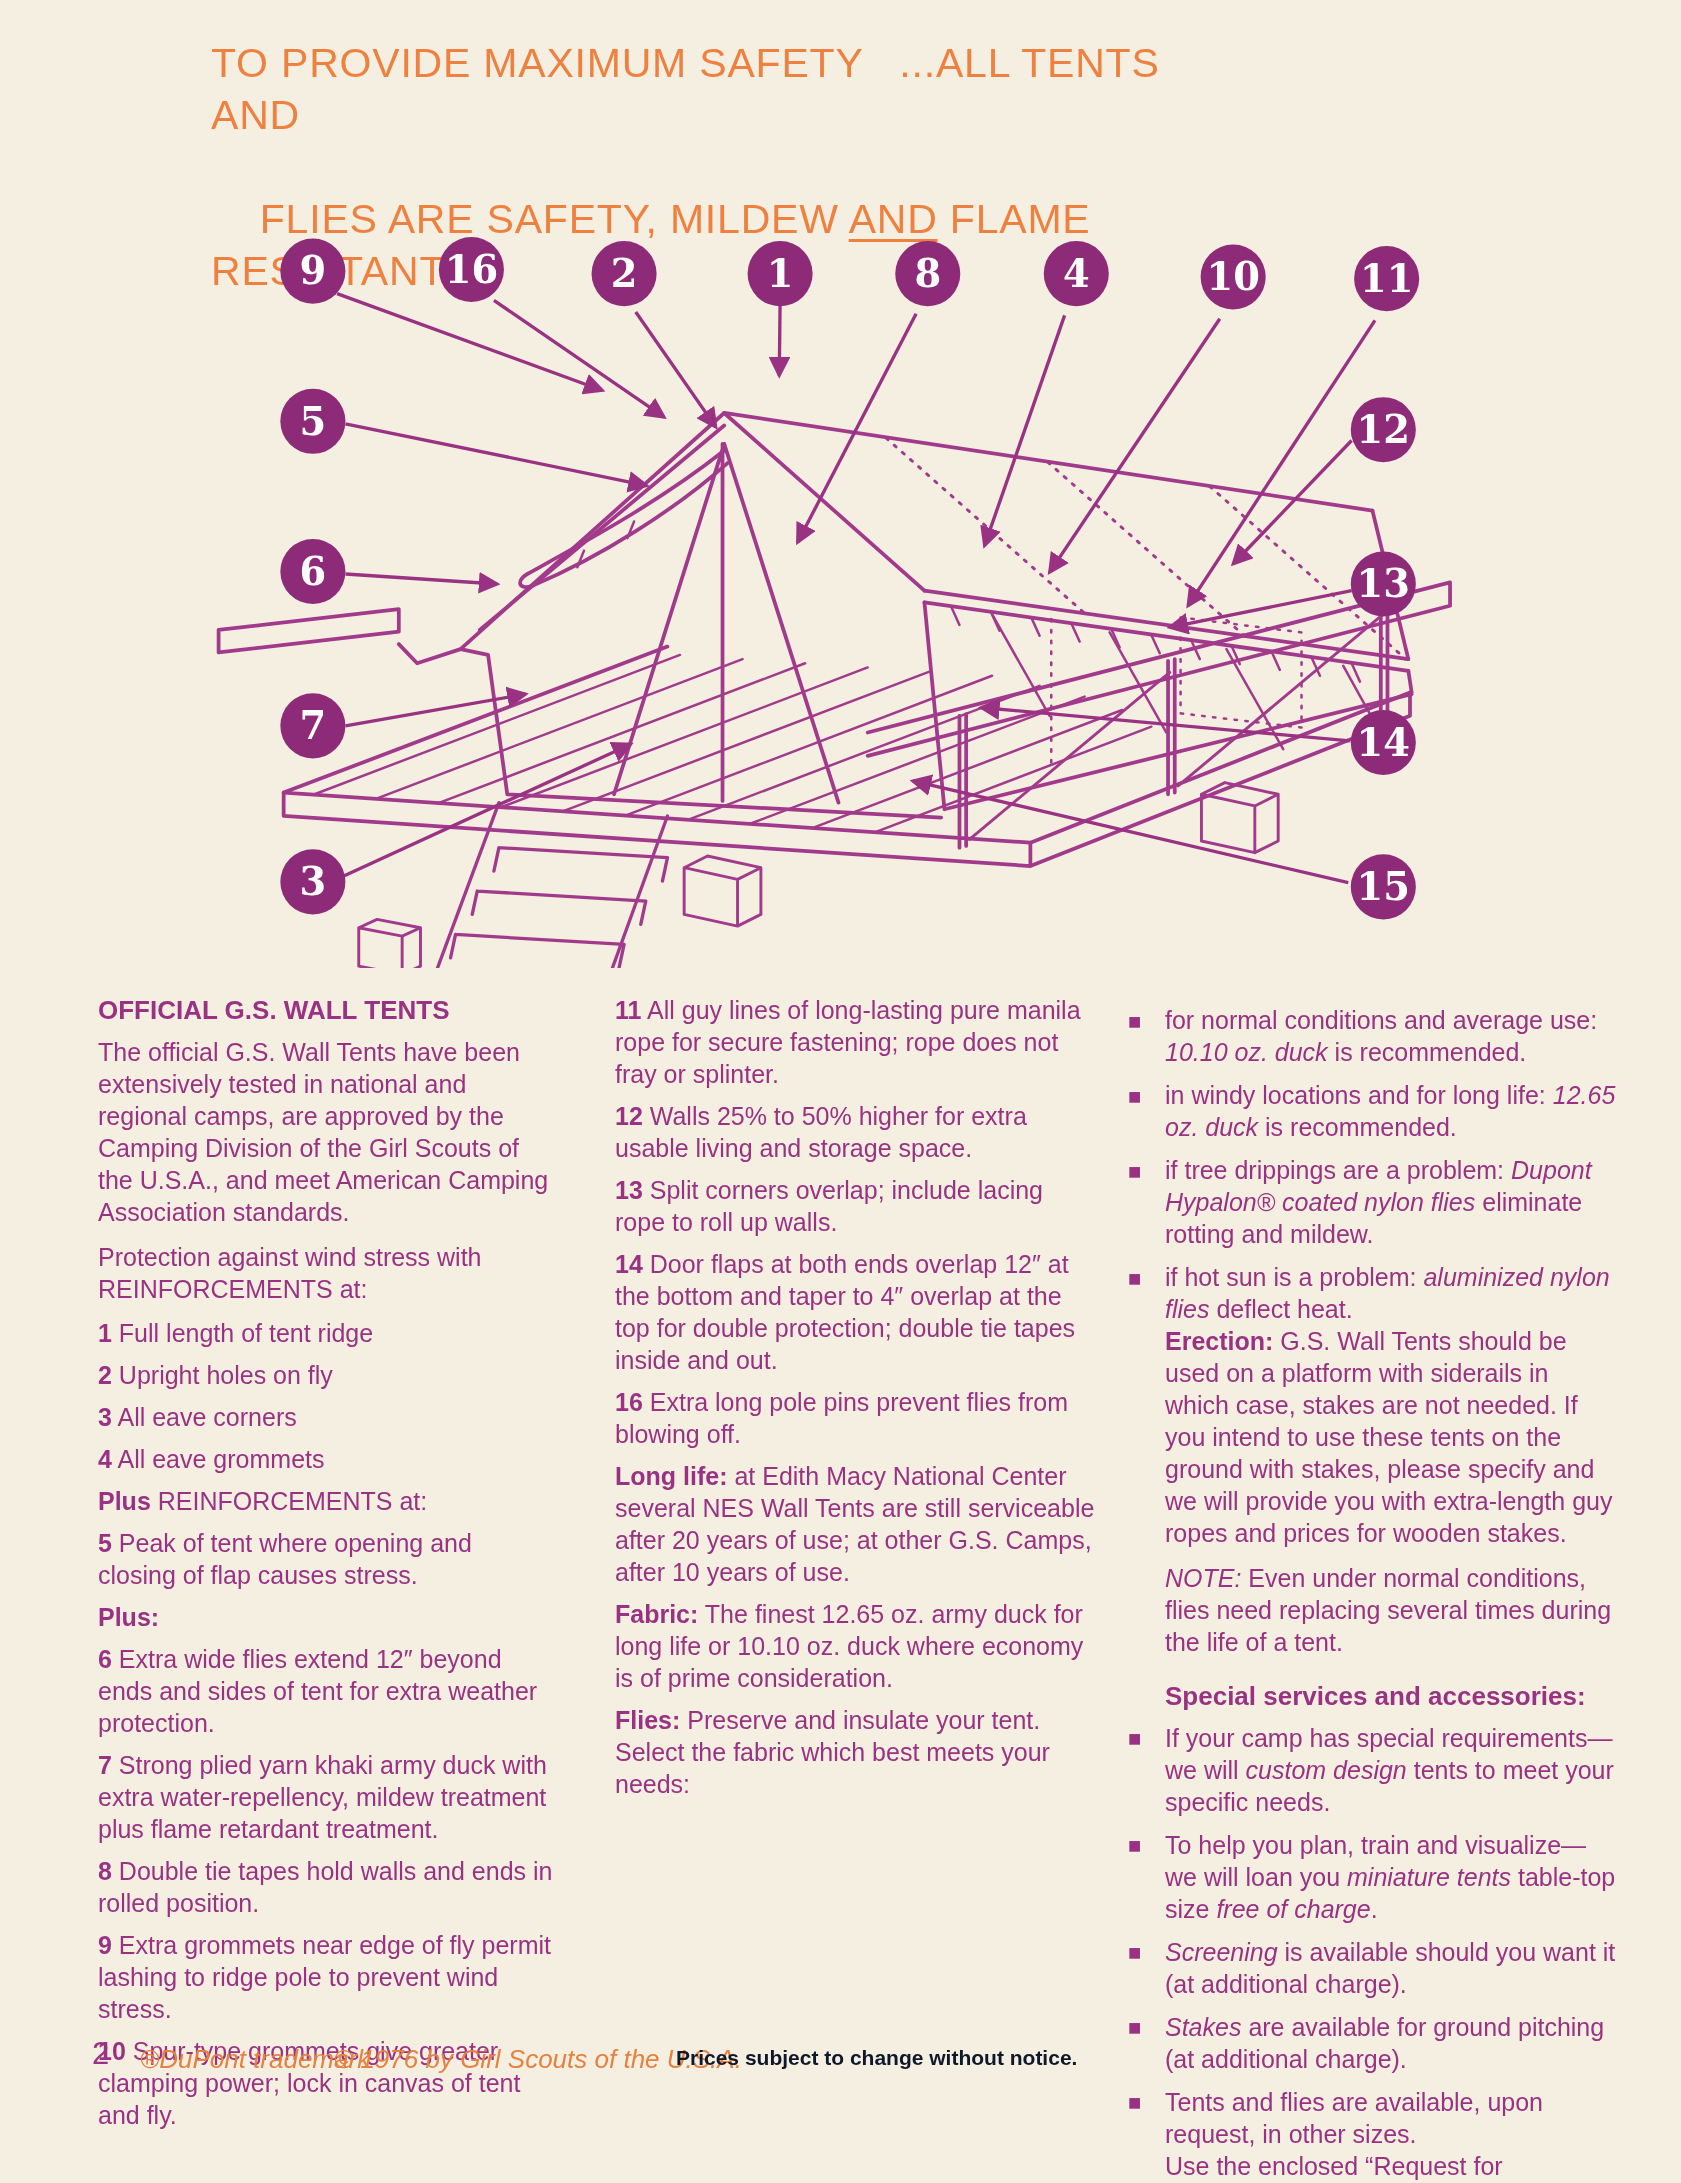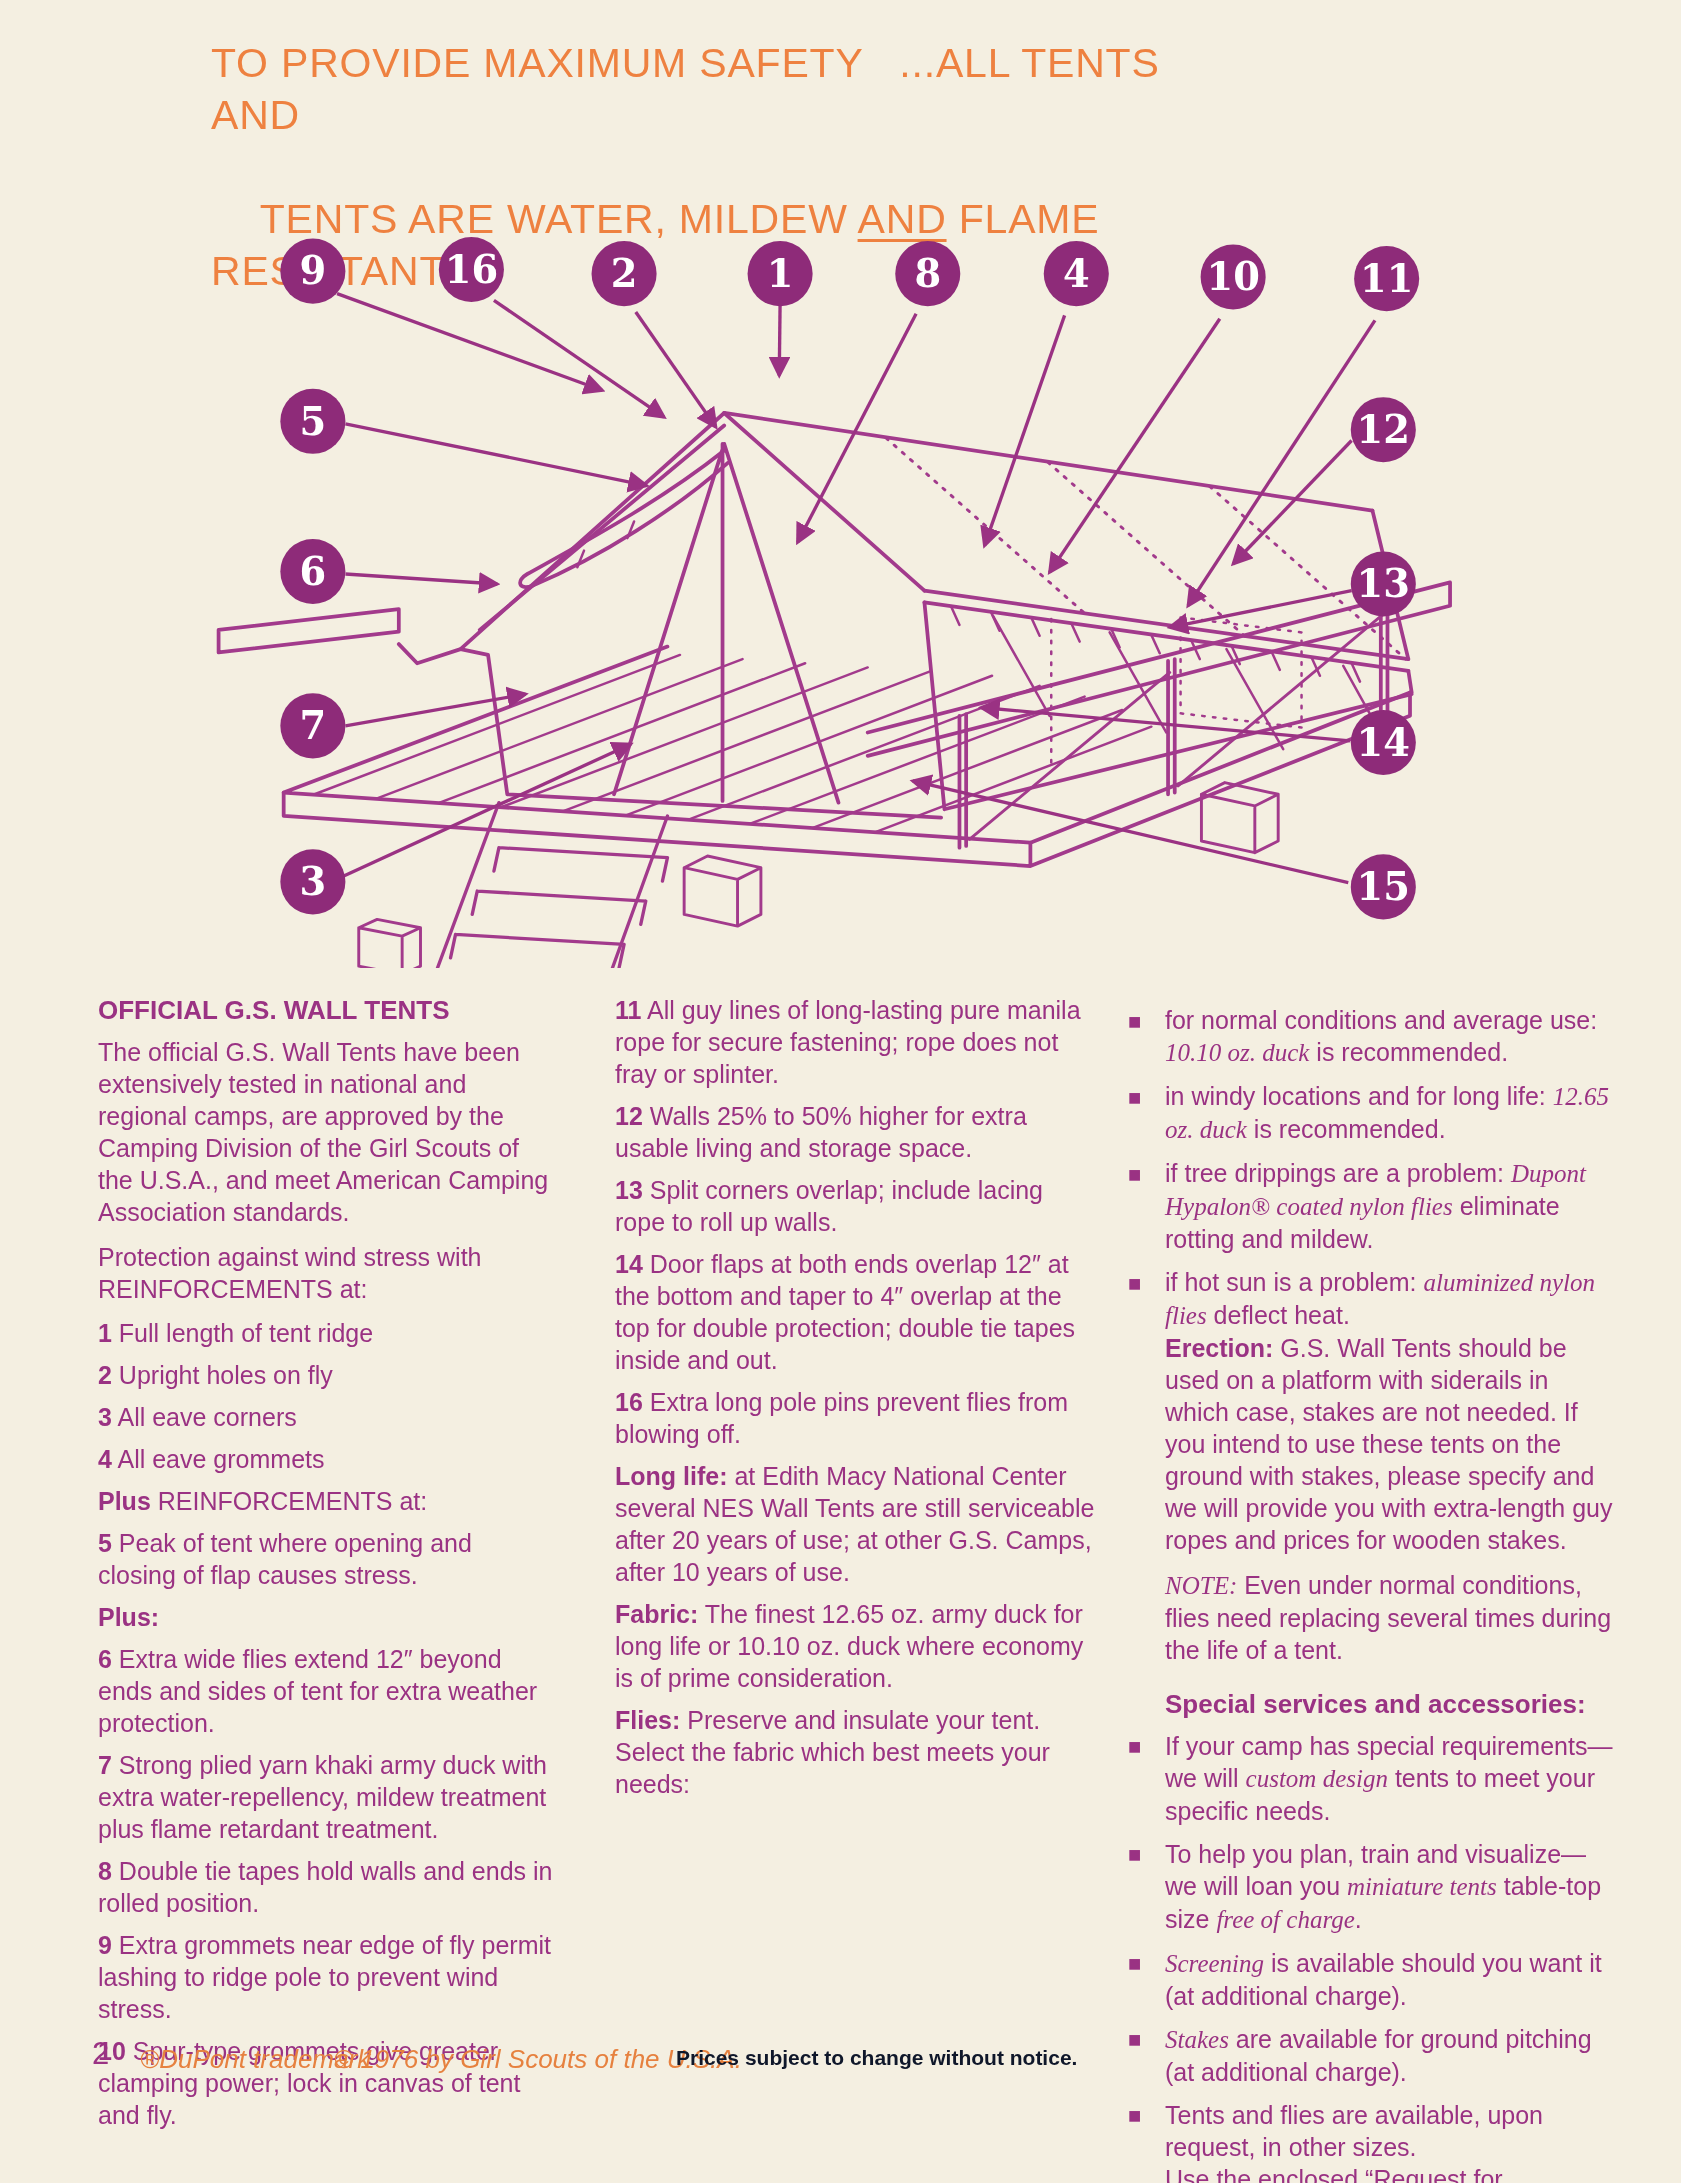--- a/index.html
+++ b/index.html
@@ -1,19 +1,19 @@
 <!DOCTYPE html>
 <html style="font-size:13.3px"><head>
 <meta charset="utf-8">
 <style>
   html,body{margin:0;padding:0;background:#f4efe1;}
   .page{position:relative;width:1682px;height:2183px;background:#f4efe1;overflow:hidden;
         font-family:"Liberation Sans",sans-serif;color:#9a3283;}
   .b{font-weight:bold;}
-  .i{font-style:italic;font-family:Liberation Serif, serif;}
+  .i{font-style:italic;}
   
   .hdr{position:absolute;left:211px;top:37px;width:968px;
        font-size:41px;line-height:52px;letter-spacing:0.8px;color:#ee8140;
        white-space:pre-wrap;font-weight:400;}
   .hdr .und{text-decoration:underline;text-decoration-thickness:3.3px;text-underline-offset:5.8px;}
   
   .diagram{position:absolute;left:0;top:175px;width:1682px;height:793px;}
   .circle-num{font-family:"DejaVu Serif",serif;font-weight:bold;font-size:46px;fill:#ffffff;}
   
   .col{position:absolute;top:994px;font-size:25px;line-height:32px;}
@@ -33,21 +33,21 @@
   .f-dupont{left:140px;}
   .f-copy{left:334px;}
   .f-prices{position:absolute;left:676px;top:2046px;font-size:21px;color:#0f172a;font-weight:bold;}
 </style>
 </head>
 <body>
 
 <div class="page">
 
   <div class="hdr"><span>TO PROVIDE MAXIMUM SAFETY   ...ALL TENTS AND</span><br>
-    <span>TENTS ARE WATER, MILDEW </span><span class="und">AND</span><span> FLAME RESISTANT</span>
+    <span>FLIES ARE SAFETY, MILDEW </span><span class="und">AND</span><span> FLAME RESISTANT</span>
   </div>
 
   <svg class="diagram" viewBox="0 0 2016 950">
     <defs>
       <marker id="arr" viewBox="0 0 10 10" refX="8.5" refY="5" markerWidth="6.5" markerHeight="6.5" orient="auto-start-reverse">
         <path d="M0,0 L10,5 L0,10 z" fill="#9a3283"></path>
       </marker>
     </defs>
 
     <g stroke="#a23a8c" fill="none" stroke-width="4.5" stroke-linejoin="round" stroke-linecap="round">

